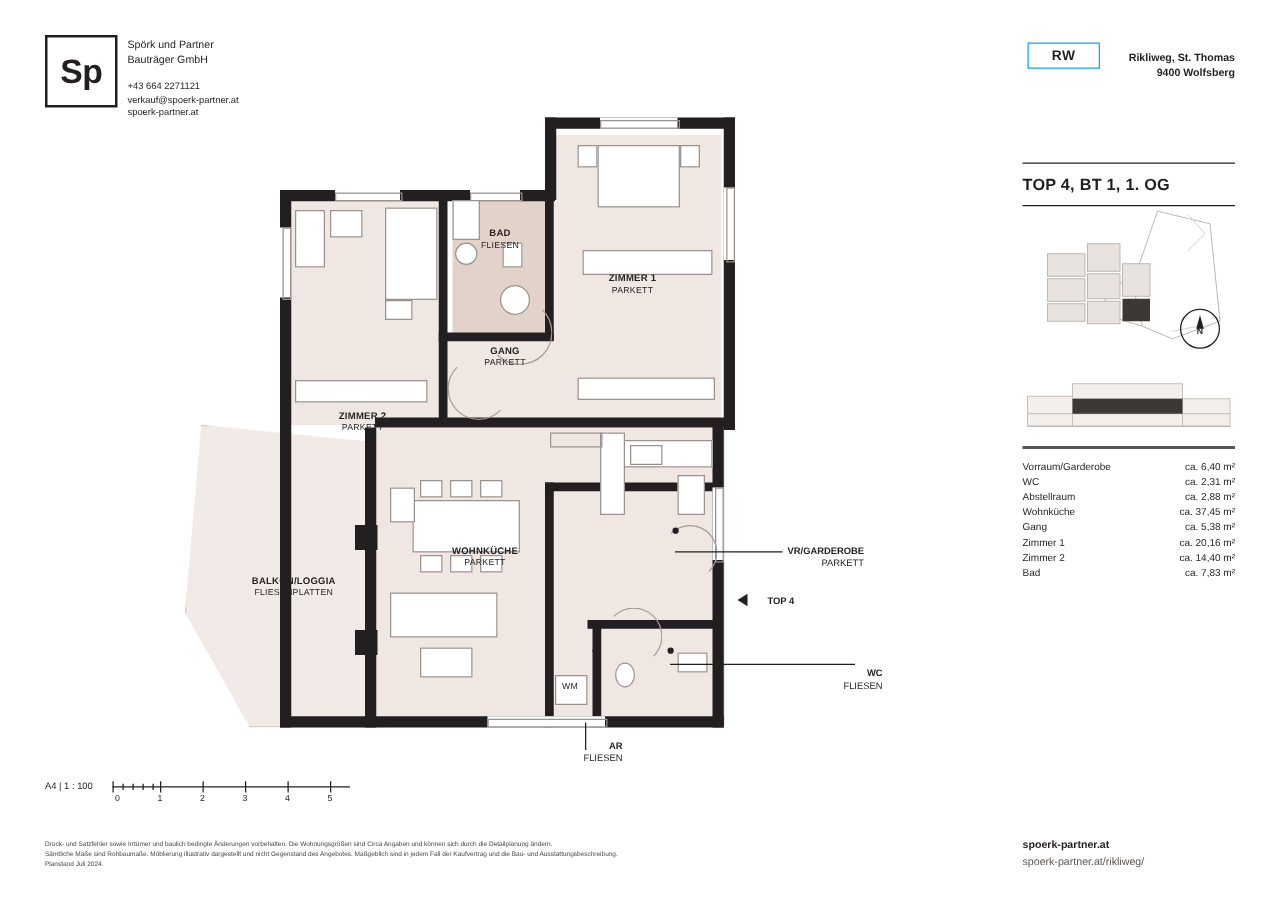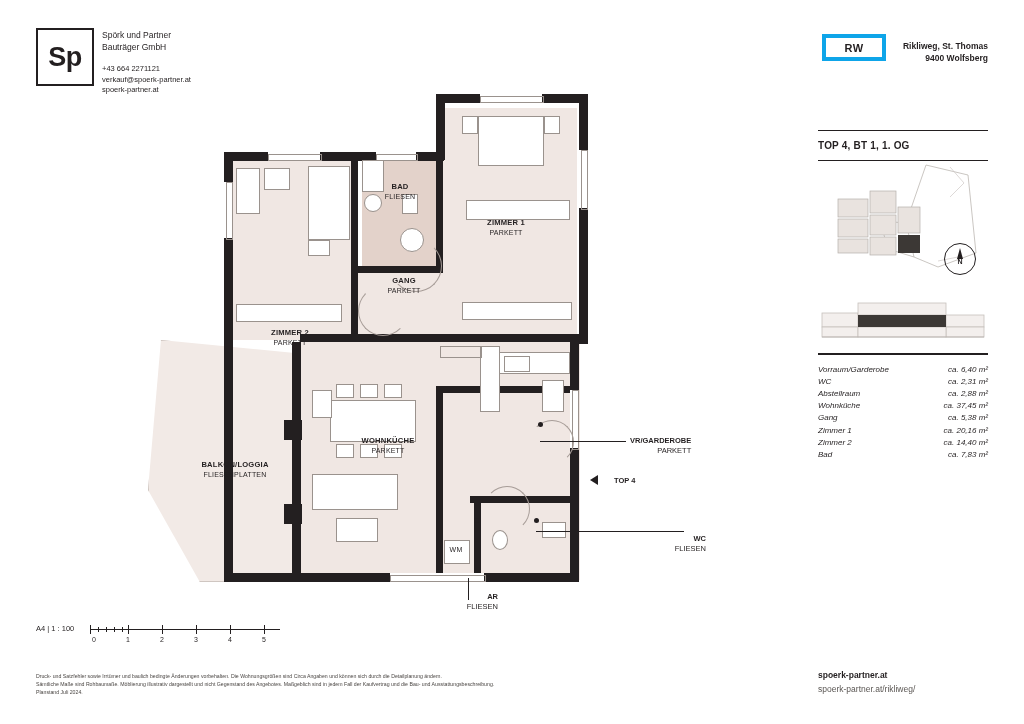--- a/index.html
+++ b/index.html
@@ -56,21 +56,21 @@
     color: #231f20;
   }
 
   
   .rw-badge {
     position: absolute;
     left: 822px;
     top: 34px;
     width: 56px;
     height: 19px;
-    border: 4px solid #0ea5e9;
+    border: 1px solid #0ea5e9;
     display: flex;
     align-items: center;
     justify-content: center;
     font-size: 11px;
     font-weight: 700;
     letter-spacing: 0.5px;
   }
   .addr {
     position: absolute;
     right: 36px;
@@ -86,21 +86,21 @@
     position: absolute;
     left: 818px;
     top: 130px;
     width: 170px;
   }
   .rule {
     border-top: 1px solid #231f20;
     height: 0;
   }
   .top-title {
-    font-size: 10px;
+    font-size: 13px;
     font-weight: 700;
     letter-spacing: 0.2px;
     padding: 9px 0 9px 0;
   }
   .sec-label {
     font-size: 7.5px;
     color: #5b5754;
     padding: 9px 0 6px 0;
   }
   .site-plan {
@@ -118,21 +118,20 @@
     font-size: 8.2px;
     font-weight: 700;
     padding: 2px 0;
   }
   .area-row {
     display: flex;
     justify-content: space-between;
     font-size: 8px;
     padding: 1.6px 0;
     color: #231f20;
-    font-style: italic;
   }
   .sp-web {
     position: absolute;
     left: 818px;
     bottom: 28px;
     font-size: 8.5px;
     line-height: 14px;
   }
   .sp-web .b { font-weight: 700; }
   .sp-web .g { color: #5b5754; }

